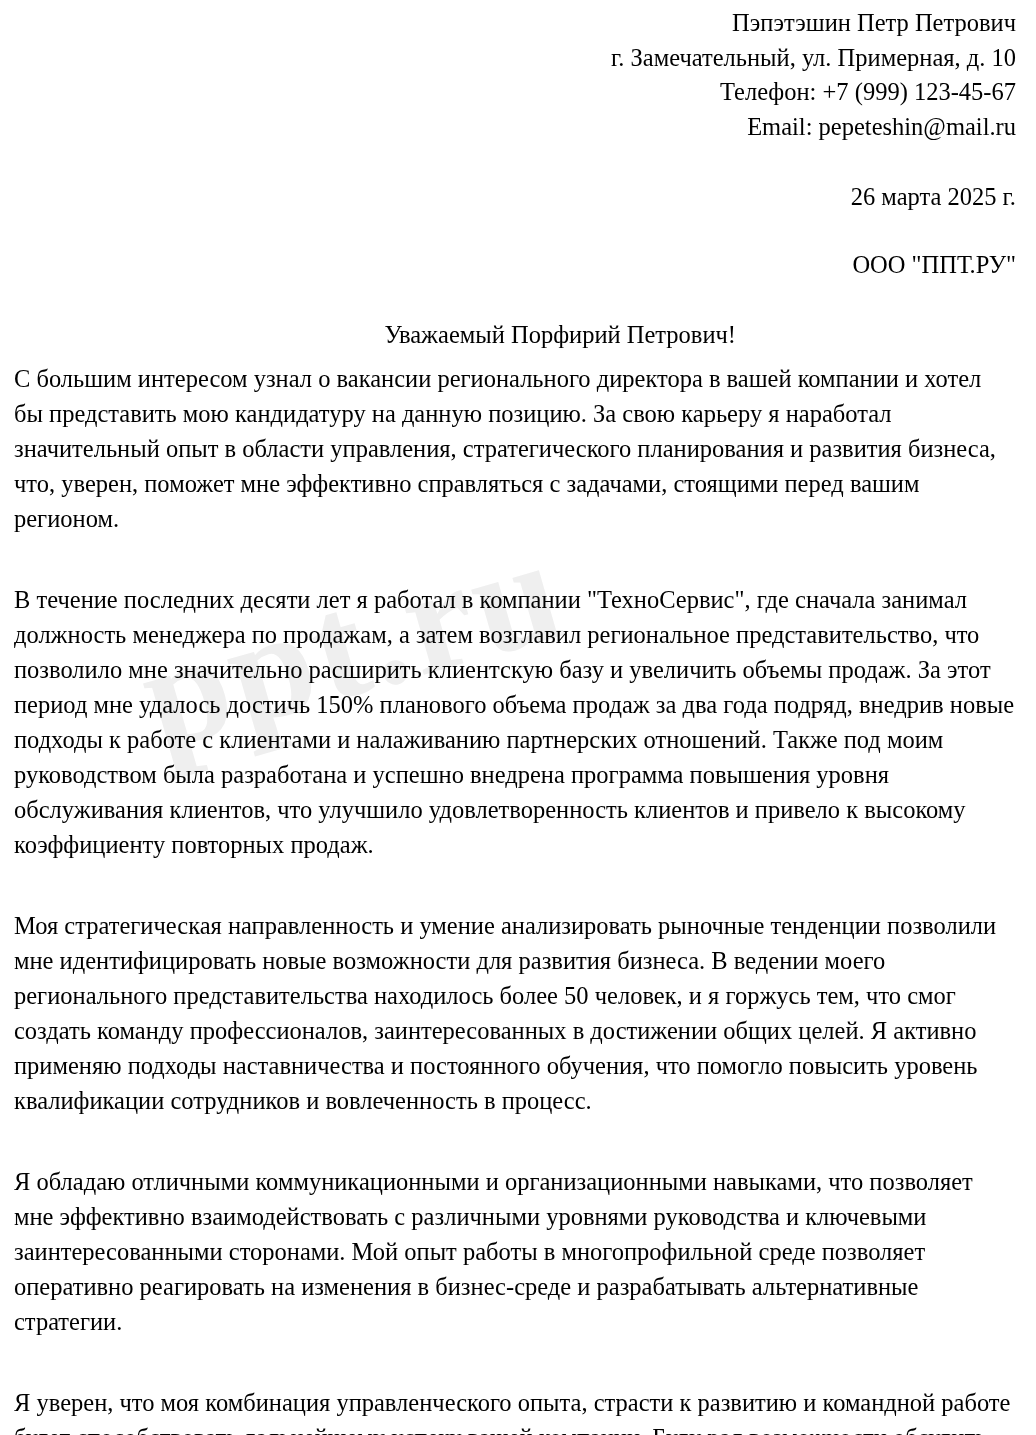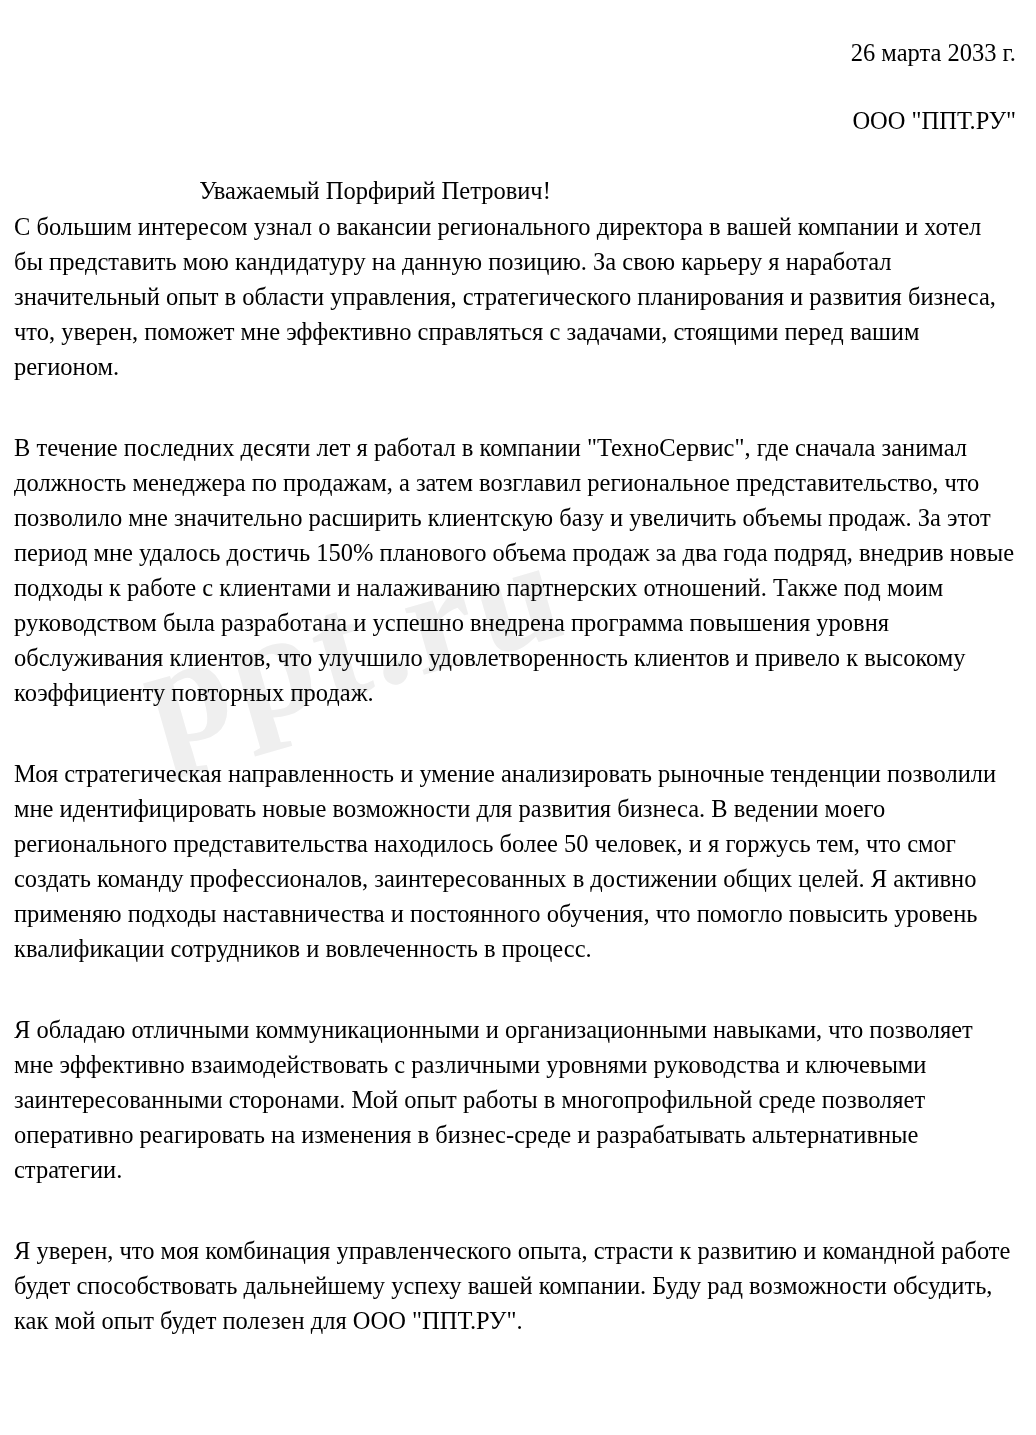--- a/index.html
+++ b/index.html
@@ -63,47 +63,53 @@
   }
 
   .recipient-block {
     text-align: right;
     font-size: 24.5px;
     line-height: 34.5px;
     margin-top: 33px;
   }
 
   .salutation {
-    text-align: center;
+    text-align: right;
     font-size: 24.5px;
     line-height: 34.5px;
     margin-top: 36px;
     padding-right: 280px;
   }
 
   .body-paragraph {
     text-align: left;
     font-size: 24.5px;
     line-height: 35px;
     margin-top: 46px;
     max-width: 1002px;
   }
-  .body-paragraph:first-of-type { margin-top: 0; }
+  .body-paragraph:first-of-type { margin-top: 8px; }
 </style>
 </head>
 <body>
 
 <div class="page">
 
   <div class="watermark">ppt.ru</div>
 
   <div class="content">
 
+    <div class="sender-block">
+      <div class="line">Пэпэтэшин Петр Петрович</div>
+      <div class="line">г. Замечательный, ул. Примерная, д. 10</div>
+      <div class="line">Телефон: +7 (999) 123-45-67</div>
+      <div class="line">Email: pepeteshin@mail.ru</div>
+    </div>
 
-    <div class="date-line">26 марта 2033 г.</div>
+    <div class="date-line">26 марта 2025 г.</div>
 
     <div class="recipient-block">
       <div class="line">ООО "ППТ.РУ"</div>
     </div>
 
     <div class="salutation">Уважаемый Порфирий Петрович!</div>
 
     <div class="body">
       <p class="body-paragraph">С большим интересом узнал о вакансии регионального директора в вашей компании и хотел бы представить мою кандидатуру на данную позицию. За свою карьеру я наработал значительный опыт в области управления, стратегического планирования и развития бизнеса, что, уверен, поможет мне эффективно справляться с задачами, стоящими перед вашим регионом.</p>
       <p class="body-paragraph">В течение последних десяти лет я работал в компании "ТехноСервис", где сначала занимал должность менеджера по продажам, а затем возглавил региональное представительство, что позволило мне значительно расширить клиентскую базу и увеличить объемы продаж. За этот период мне удалось достичь 150% планового объема продаж за два года подряд, внедрив новые подходы к работе с клиентами и налаживанию партнерских отношений. Также под моим руководством была разработана и успешно внедрена программа повышения уровня обслуживания клиентов, что улучшило удовлетворенность клиентов и привело к высокому коэффициенту повторных продаж.</p>

